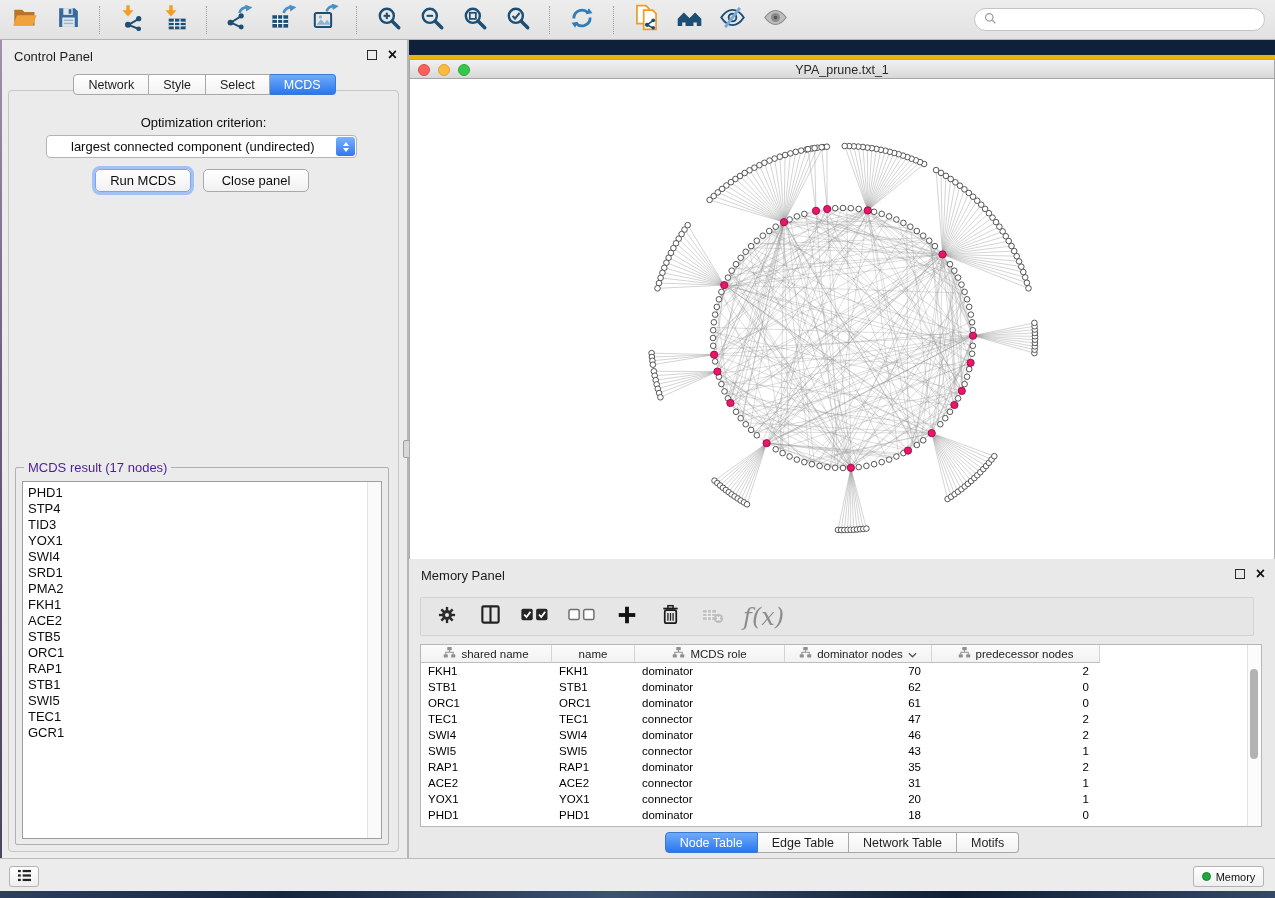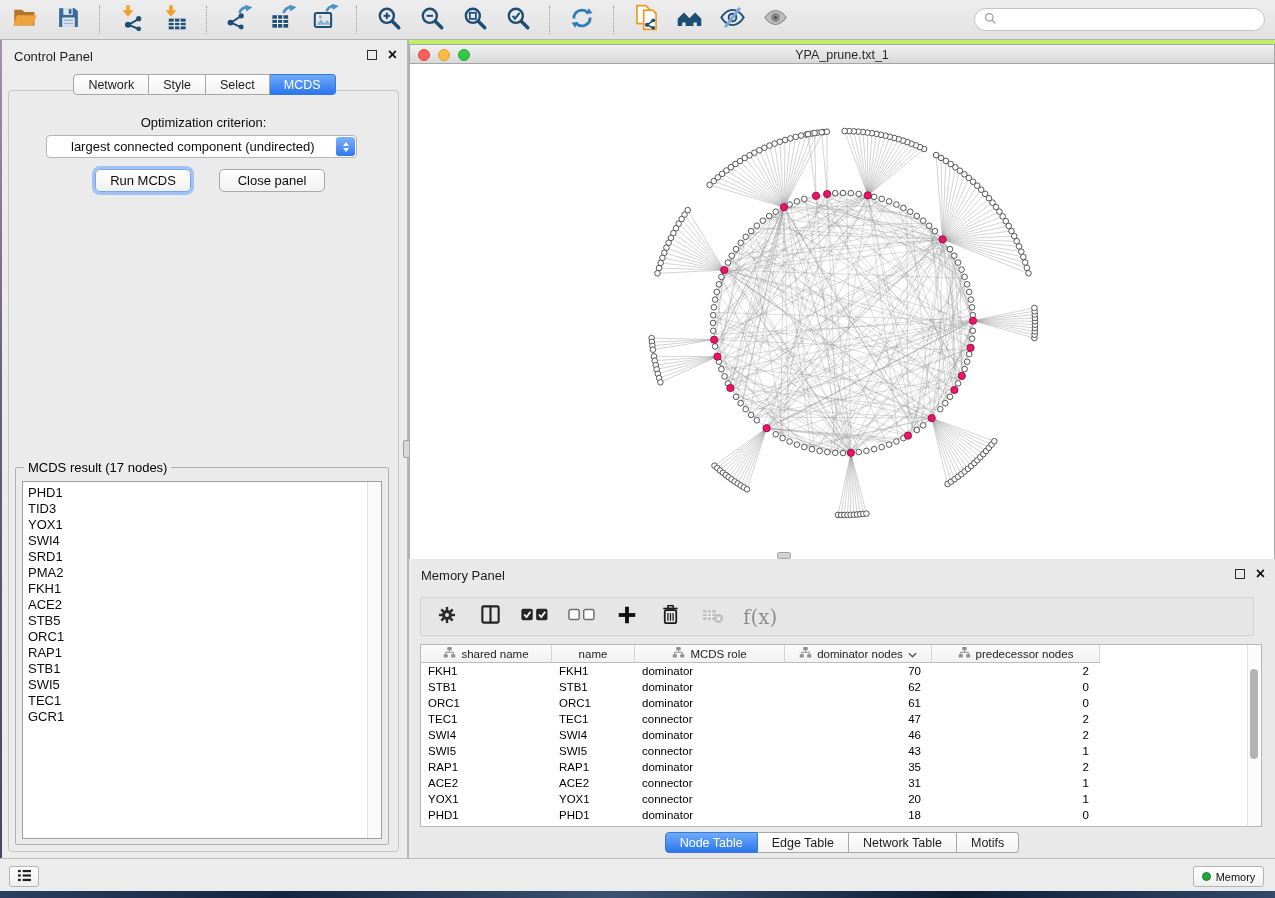--- a/index.html
+++ b/index.html
@@ -51,60 +51,60 @@
     margin-right:1px;display:flex;flex-direction:column;align-items:center;justify-content:center;gap:2px;}
   .tri-up{width:0;height:0;border-left:3.5px solid transparent;border-right:3.5px solid transparent;
     border-bottom:4.5px solid #fff;}
   .tri-down{width:0;height:0;border-left:3.5px solid transparent;border-right:3.5px solid transparent;
     border-top:4.5px solid #fff;}
   .btn{position:absolute;height:23px;background:linear-gradient(#ffffff,#f1f1f1);
     border:1px solid #a9a9a9;border-radius:5px;font-size:13px;color:#0c0c0c;
     display:flex;align-items:center;justify-content:center;box-sizing:border-box;}
   .btn.focusring{box-shadow:0 0 0 3px rgba(100,160,250,.55);border-color:#77a5ef;}
   #run-btn{left:86px;top:78px;width:96px;}
-  #closepanel-btn{left:210px;top:78px;width:106px;}
+  #closepanel-btn{left:194px;top:78px;width:106px;}
 
   .group-box{position:absolute;left:6px;top:376px;width:372px;height:376px;
     border:1px solid #b0b0b0;border-radius:2px;}
   .gb-legend{position:absolute;left:8px;top:-8px;background:#ebebeb;padding:0 4px;
-    font-size:13px;color:#000000;}
+    font-size:13px;color:#4c1d95;}
   .gb-list{position:absolute;left:6px;top:13px;right:6px;bottom:5px;background:#fff;
     border:1px solid #9f9f9f;overflow:hidden;padding-top:3px;}
   .gb-scroll{position:absolute;right:0;top:0;width:13px;height:100%;background:#fafafa;
     border-left:1px solid #e2e2e2;}
   .gb-item{font-size:13px;line-height:16px;padding-left:5px;color:#0c0c0c;}
 
   
   .vsplit{position:absolute;left:407px;top:40px;width:2px;height:818px;background:#b5b5b5;}
   .vs-handle{position:absolute;left:-4px;top:400px;width:9px;height:16px;background:#d8d8d8;
     border:1px solid #9f9f9f;border-radius:2px;}
 
   
-  .network-window{position:absolute;left:409px;top:40px;width:866px;height:519px;background:#bef264;}
+  .network-window{position:absolute;left:409px;top:55px;width:866px;height:519px;background:#eab308;}
   .nw-titlebar{position:absolute;left:0;top:4px;width:866px;height:20px;box-sizing:border-box;
     background:linear-gradient(#f1f1f1,#d8d8d8);border:1px solid #a5a5a5;}
   .traffic{position:absolute;left:8px;top:3.5px;display:flex;gap:8px;}
   .tl{width:12px;height:12px;border-radius:50%;box-sizing:border-box;}
   .tl.red{background:#fc605c;border:1px solid #d94c44;}
   .tl.yellow{background:#fdbc40;border:1px solid #d9a435;}
   .tl.green{background:#34c84a;border:1px solid #2ca73e;}
   .nw-title{position:absolute;width:100%;text-align:center;top:3px;font-size:12.5px;color:#2a2a2a;}
   .nw-canvas{position:absolute;left:0;top:24px;width:866px;height:495px;background:#fff;
     border-left:1px solid #ababab;border-right:1px solid #ababab;box-sizing:border-box;}
   .nw-handle{position:absolute;left:368px;top:512px;width:14px;height:7px;background:#d2d2d2;
     border:1px solid #a8a8a8;border-radius:2px;box-sizing:border-box;}
 
   
   .table-panel{position:absolute;left:409px;top:559px;width:866px;height:299px;background:#e9e9e9;}
   .tp-toolbar{position:absolute;left:11px;top:38px;width:834px;height:39px;box-sizing:border-box;
     background:#e6e6e6;border:1px solid #d2d2d2;border-radius:2px;
     display:flex;align-items:center;gap:17px;padding-left:13px;}
   .tt-btn{min-width:26px;height:26px;display:flex;align-items:center;justify-content:center;}
   .tt-btn.disabled{opacity:.55;filter:grayscale(1);}
-  .fx{font-family:"DejaVu Serif","Liberation Serif",serif;font-size:20px;color:#14532d;}
+  .fx{font-family:"DejaVu Serif","Liberation Serif",serif;font-style:italic;font-size:24px;color:#14532d;}
 
   .table-area{position:absolute;left:11px;top:85px;width:842px;height:183px;background:#fff;
     border:1px solid #b7b7b7;box-sizing:border-box;}
   .th-row{position:absolute;left:0;top:0;height:18px;display:flex;}
   .th{background:linear-gradient(#fbfbfb,#f2f2f2);border-right:1px solid #d4d4d4;
     border-bottom:1px solid #bdbdbd;display:flex;align-items:center;justify-content:center;
     gap:5px;font-size:11.5px;color:#1d1d1d;box-sizing:border-box;height:18px;}
   .tb-rows{position:absolute;left:0;top:18px;}
   .tr{display:flex;height:16px;}
   .td{font-size:11.5px;color:#000;display:flex;align-items:center;box-sizing:border-box;padding:0 7px;}
@@ -306,20 +306,21 @@
             <span class="tri-down"></span>
           </span>
       </div>
       <div class="btn focusring" id="run-btn">Run MCDS</div>
       <div class="btn" id="closepanel-btn">Close panel</div>
       <div class="group-box">
         <span class="gb-legend">MCDS result (17 nodes)</span>
         <div class="gb-list">
           <div id="mcds-items">
               <div class="gb-item">PHD1</div>
+              <div class="gb-item">STP4</div>
               <div class="gb-item">TID3</div>
               <div class="gb-item">YOX1</div>
               <div class="gb-item">SWI4</div>
               <div class="gb-item">SRD1</div>
               <div class="gb-item">PMA2</div>
               <div class="gb-item">FKH1</div>
               <div class="gb-item">ACE2</div>
               <div class="gb-item">STB5</div>
               <div class="gb-item">ORC1</div>
               <div class="gb-item">RAP1</div>

